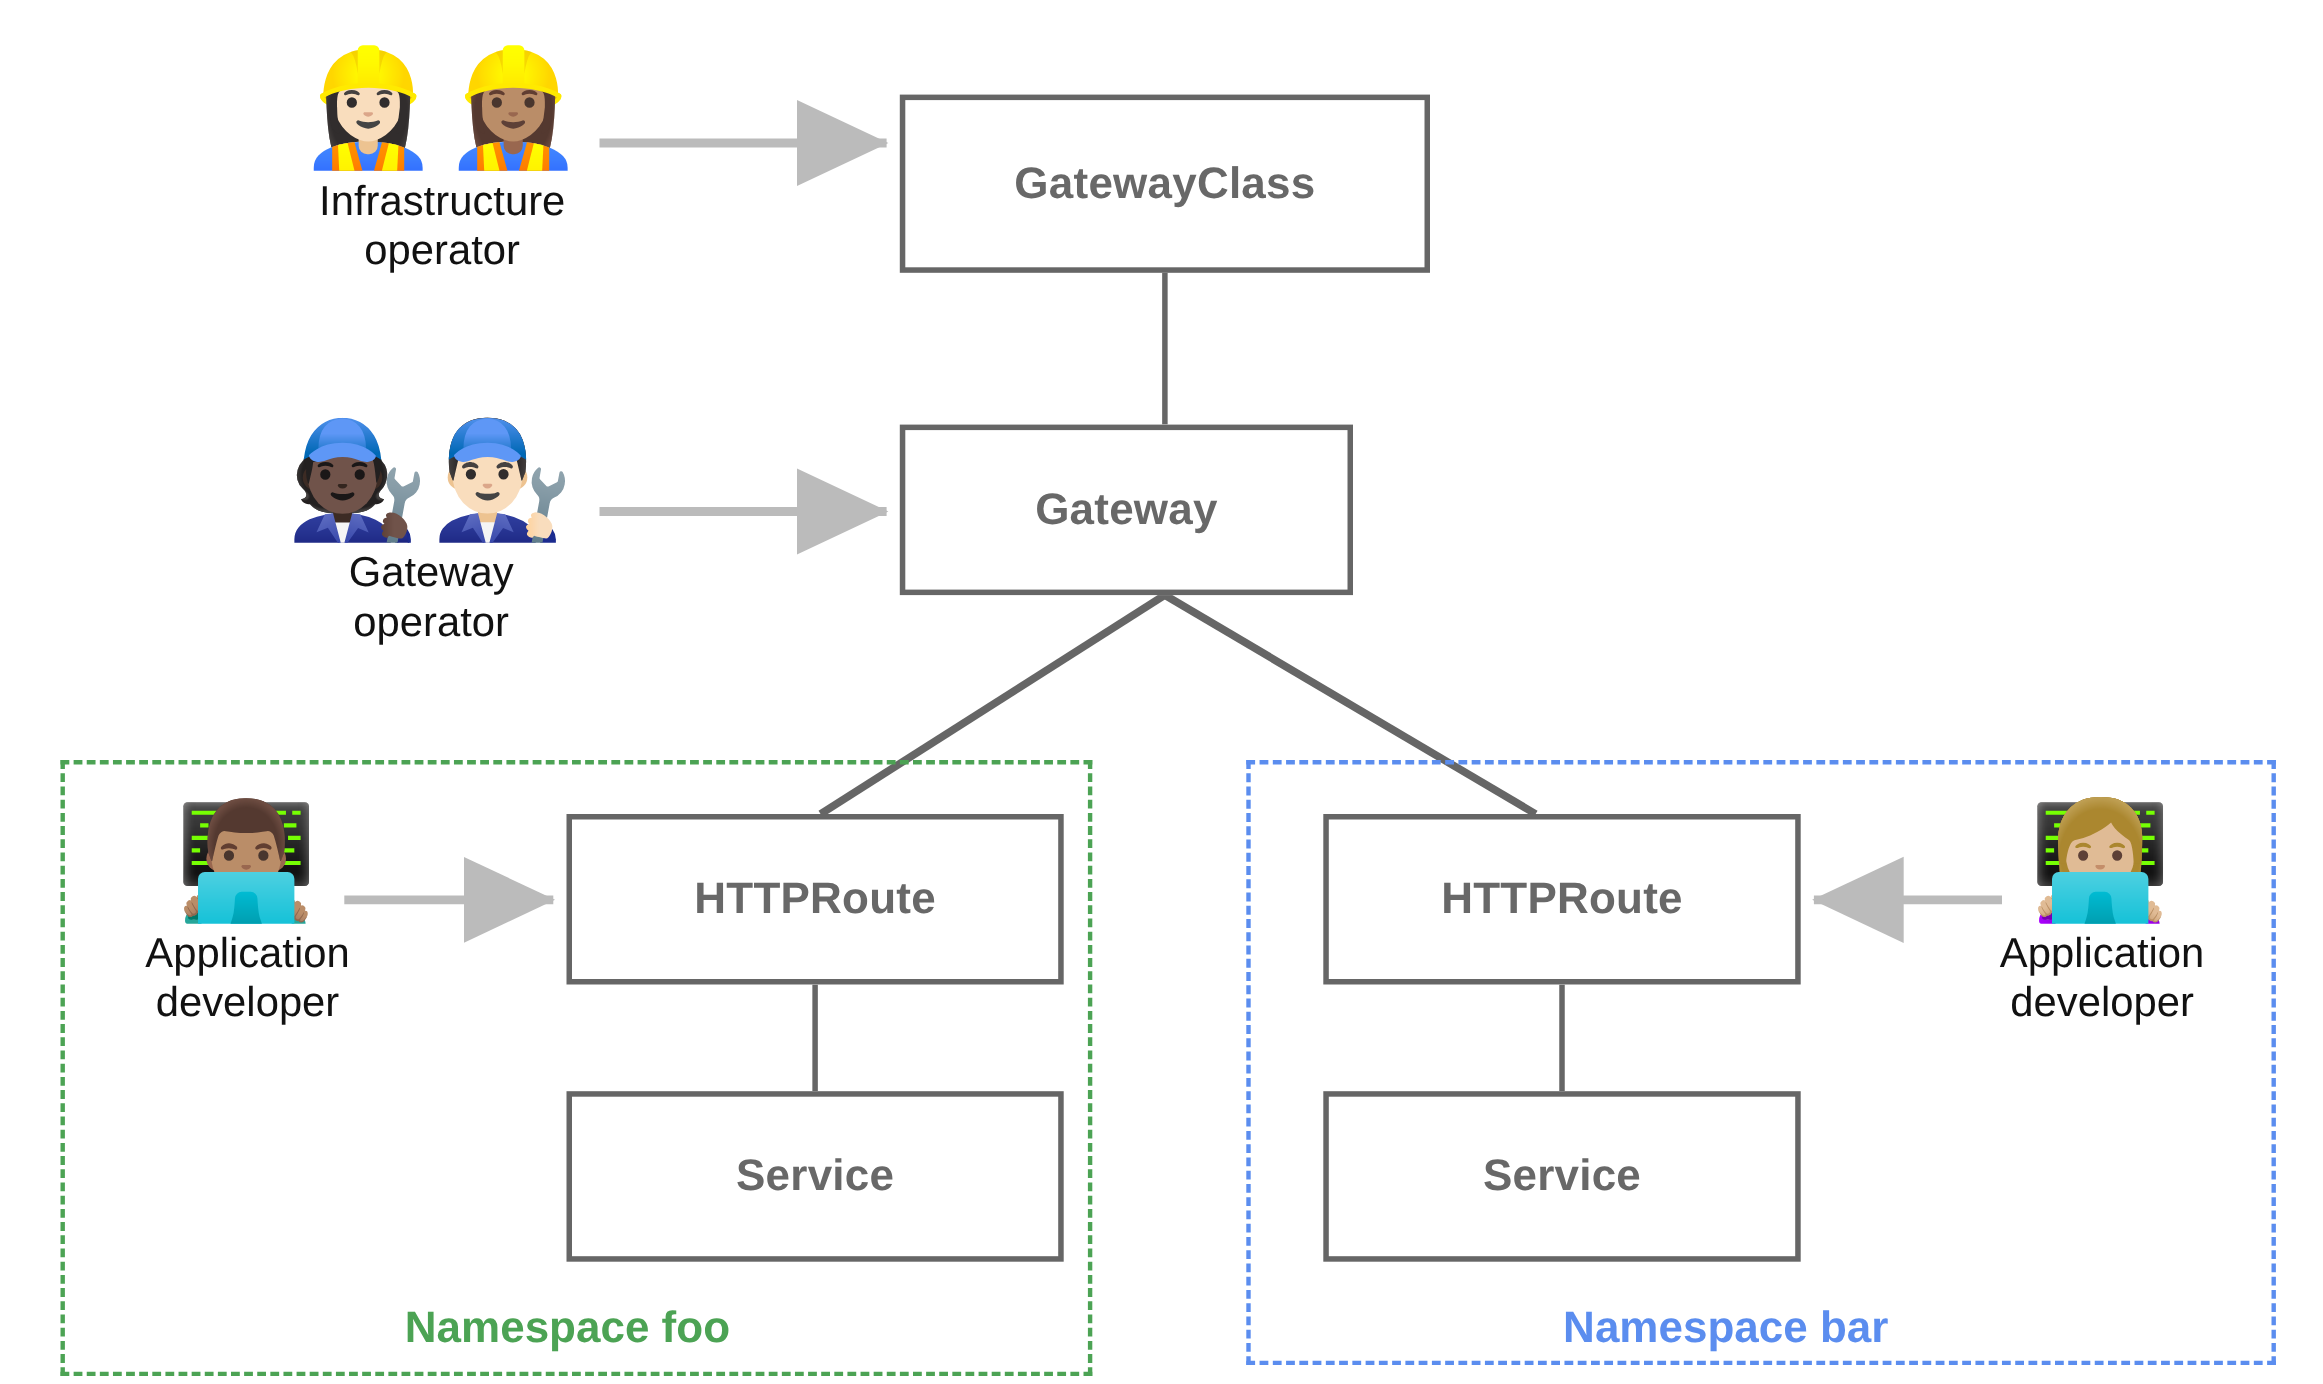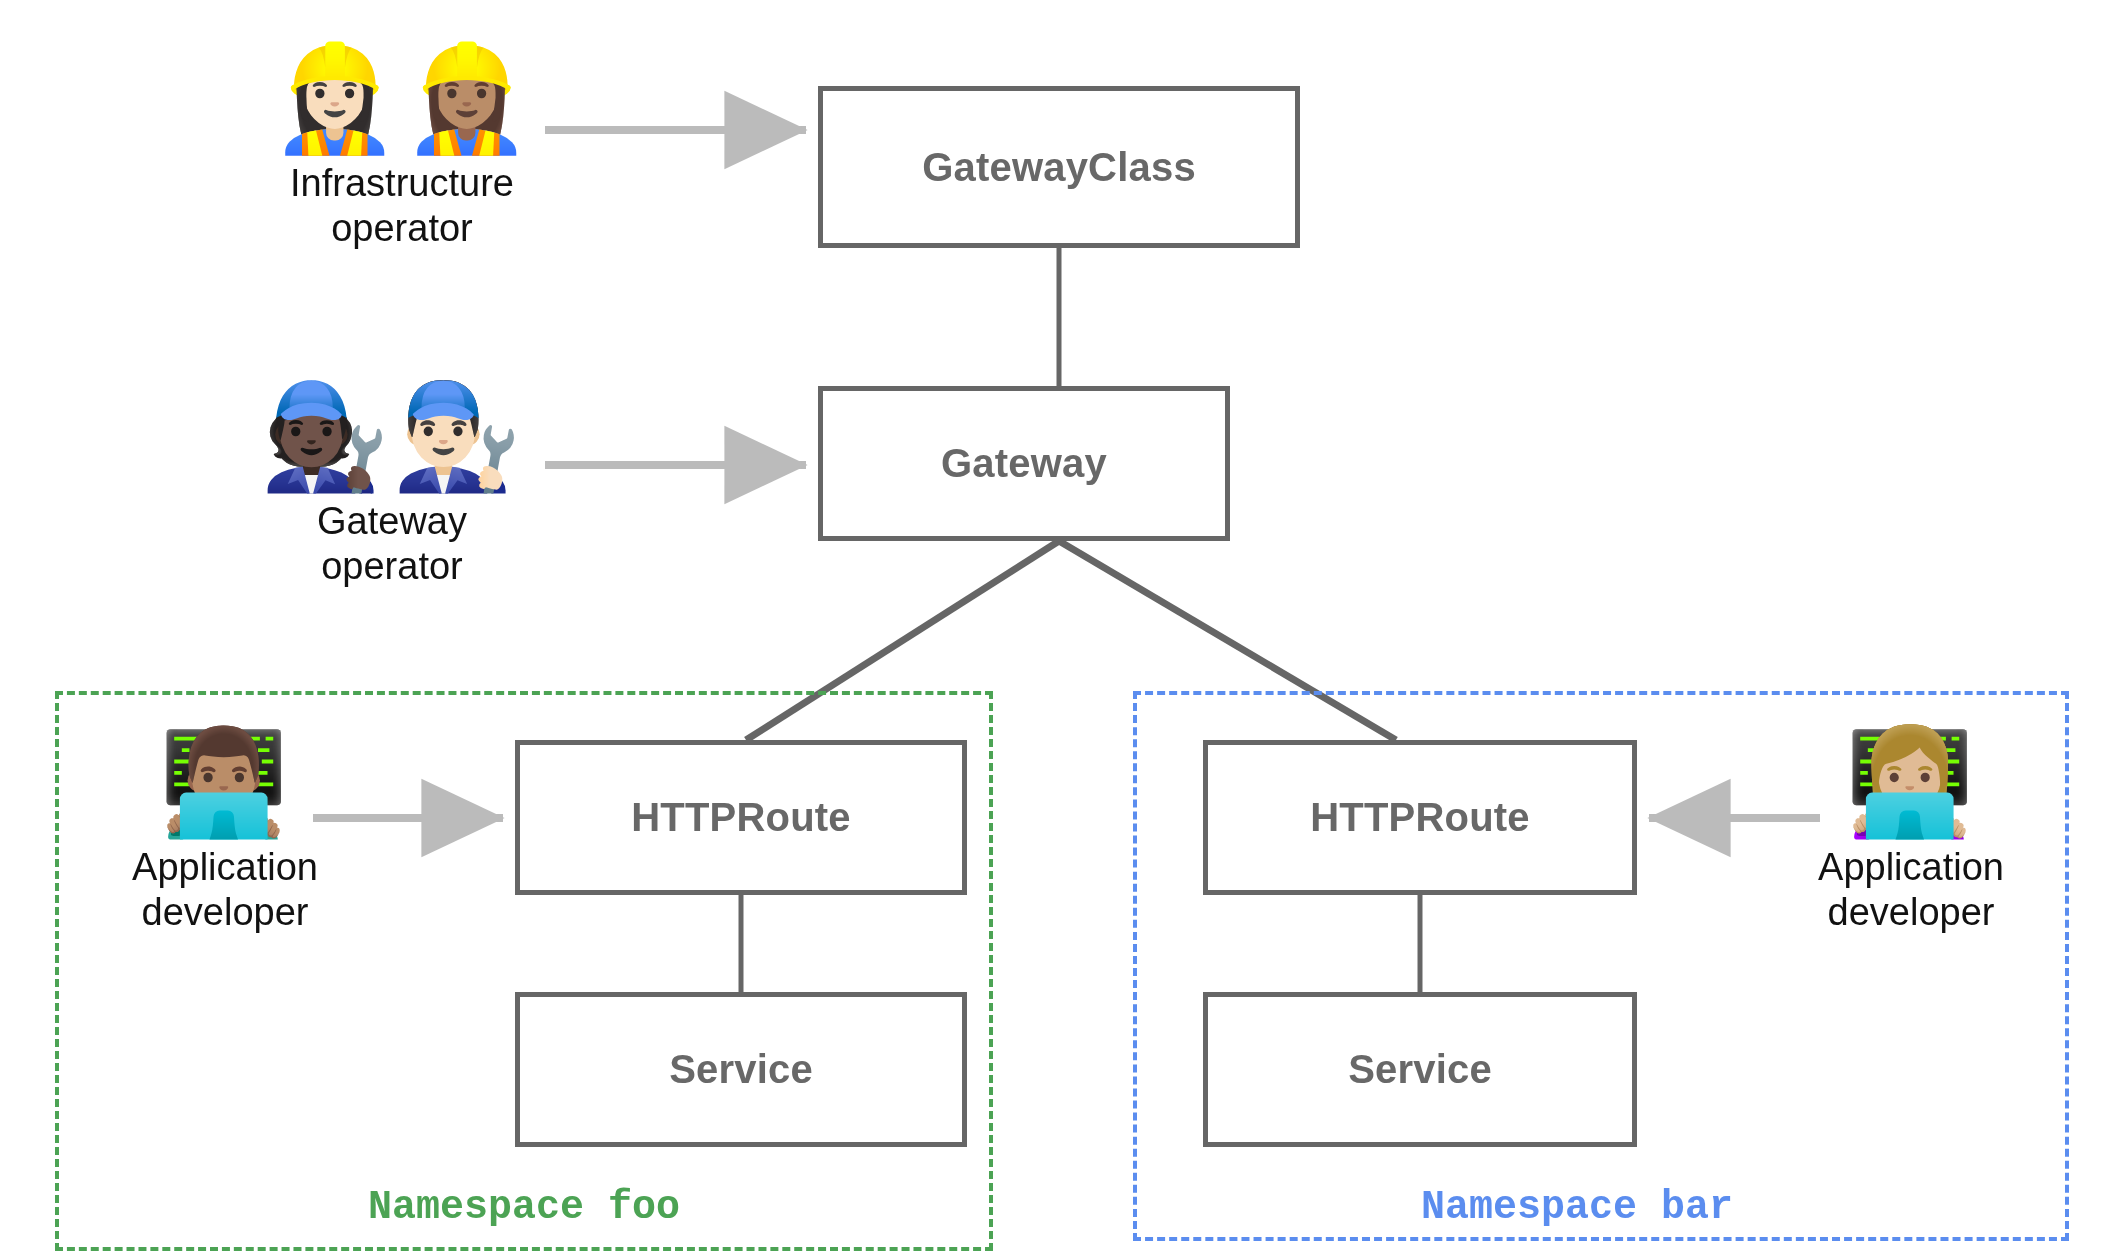--- a/index.html
+++ b/index.html
@@ -65,21 +65,21 @@
   #ns-foo {
     left: 55px; top: 691px; width: 938px; height: 560px;
     border-color: #4CA354;
   }
   #ns-bar {
     left: 1133px; top: 691px; width: 936px; height: 550px;
     border-color: #5B8DEF;
   }
   .ns-label {
     position: absolute;
-    font-family: Liberation Mono, monospace;
+    font-family: Liberation Sans, sans-serif;
     font-weight: bold;
     font-size: 40px;
     white-space: nowrap;
   }
   #ns-foo-label { left: 368px; top: 1185px; color: #4CA354; }
   #ns-bar-label { left: 1421px; top: 1185px; color: #5B8DEF; }
 
   
   .persona {
     position: absolute;

